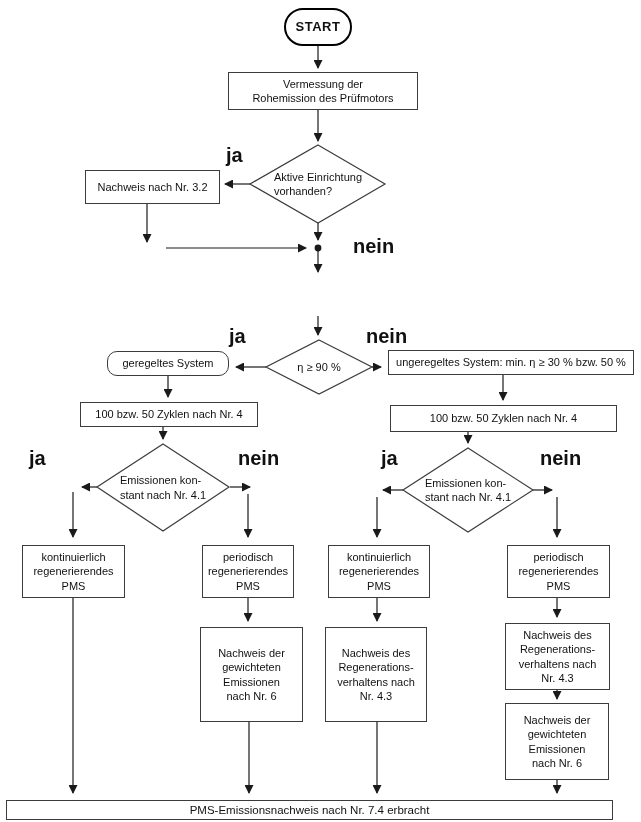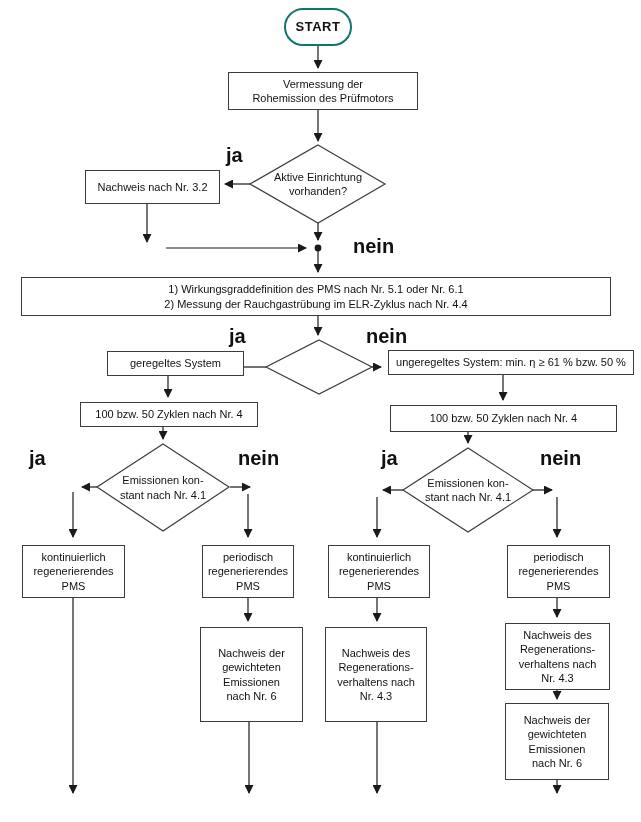--- a/index.html
+++ b/index.html
@@ -6,24 +6,24 @@
   #canvas{
     position:relative;width:641px;height:822px;background:#ffffff;
     font-family:"Liberation Sans", sans-serif;color:#111;overflow:hidden;
   }
   #wires{position:absolute;left:0;top:0;}
   .node{
     position:absolute;box-sizing:border-box;background:#fff;
     border:1px solid #3c3c3c;display:flex;align-items:center;justify-content:center;
     text-align:center;white-space:pre-line;font-size:11px;line-height:1.3;padding:1px 3px;
   }
-  .pill{border:2px solid #0f766e;border-radius:19px;font-weight:bold;font-size:13px;letter-spacing:.5px;}
+  .pill{border:2px solid #000000;border-radius:19px;font-weight:bold;font-size:13px;letter-spacing:.5px;}
   .dtext{
     position:absolute;display:flex;align-items:center;justify-content:center;
-    text-align:center;white-space:pre-line;font-size:11px;line-height:1.3;
+    white-space:pre-line;font-size:11px;line-height:1.3;
   }
   .edge-label{position:absolute;font-weight:bold;font-size:20px;}
 </style>
 </head>
 <body>
 
 <div id="canvas">
 
   <svg id="wires" width="641" height="822" viewBox="0 0 641 822">
     <defs>
@@ -72,26 +72,24 @@
     </g>
   </svg>
 
   <div class="node pill" style="left:284px;top:8px;width:68px;height:38px;">START</div>
 
   <div class="node" style="left:228px;top:72px;width:190px;height:38px;">Vermessung der
 Rohemission des Prüfmotors</div>
 
   <div class="node" style="left:85px;top:170px;width:135px;height:34px;">Nachweis nach Nr. 3.2</div>
 
-  <div class="node" style="left:21px;top:277px;width:590px;height:39px;">1) Wirkungsgraddefinition des PMS nach Nr. 5.1 oder Nr. 6.1
-2) Messung der Rauchgastrübung im ELR-Zyklus nach Nr. 4.4</div>
 
-  <div class="node" style="left:107px;top:351px;width:137px;height:25px;">geregeltes System</div>
+  <div class="node" style="left:107px;top:351px;width:122px;height:25px;border-radius:10px;">geregeltes System</div>
 
-  <div class="node" style="left:388px;top:350px;width:246px;height:25px;">ungeregeltes System: min. η ≥ 61 % bzw. 50 %</div>
+  <div class="node" style="left:388px;top:350px;width:246px;height:25px;">ungeregeltes System: min. η ≥ 30 % bzw. 50 %</div>
 
   <div class="node" style="left:80px;top:402px;width:178px;height:25px;">100 bzw. 50 Zyklen nach Nr. 4</div>
 
   <div class="node" style="left:390px;top:405px;width:227px;height:27px;">100 bzw. 50 Zyklen nach Nr. 4</div>
 
   <div class="node" style="left:22px;top:545px;width:103px;height:53px;">kontinuierlich
 regenerierendes
 PMS</div>
 
   <div class="node" style="left:202px;top:545px;width:92px;height:53px;">periodisch
@@ -119,23 +117,25 @@
   <div class="node" style="left:505px;top:623px;width:105px;height:67px;">Nachweis des
 Regenerations-
 verhaltens nach
 Nr. 4.3</div>
 
   <div class="node" style="left:505px;top:703px;width:104px;height:77px;">Nachweis der
 gewichteten
 Emissionen
 nach Nr. 6</div>
 
+  <div class="node" style="left:6px;top:800px;width:607px;height:20px;font-size:11.5px;">PMS-Emissionsnachweis nach Nr. 7.4 erbracht</div>
 
   <div class="dtext" style="left:250px;top:145px;width:136px;height:78px;">Aktive Einrichtung
 vorhanden?</div>
+  <div class="dtext" style="left:266px;top:340px;width:106px;height:54px;">η ≥ 90 %</div>
   <div class="dtext" style="left:97px;top:444px;width:132px;height:87px;">Emissionen kon-
 stant nach Nr. 4.1</div>
   <div class="dtext" style="left:402px;top:448px;width:132px;height:84px;">Emissionen kon-
 stant nach Nr. 4.1</div>
 
   <div class="edge-label" style="left:226px;top:144px;">ja</div>
   <div class="edge-label" style="left:353px;top:235px;">nein</div>
   <div class="edge-label" style="left:229px;top:325px;">ja</div>
   <div class="edge-label" style="left:366px;top:325px;">nein</div>
   <div class="edge-label" style="left:29px;top:447px;">ja</div>

